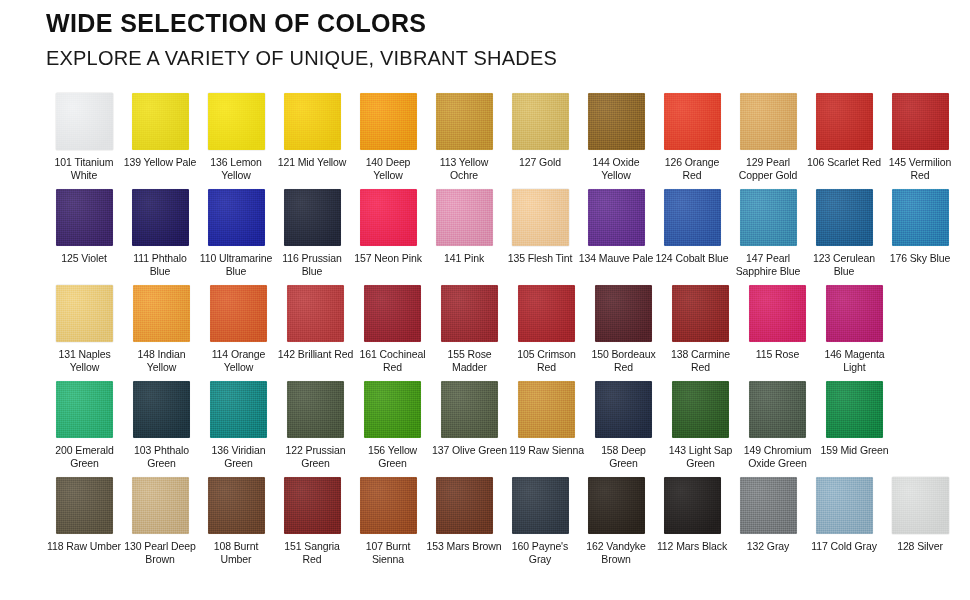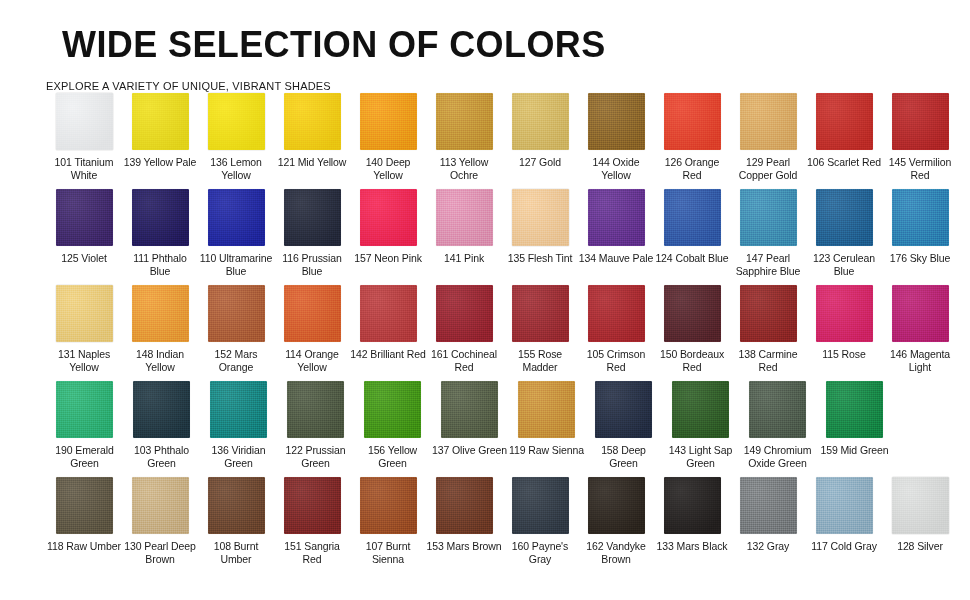--- a/index.html
+++ b/index.html
@@ -14,31 +14,31 @@
   #page {
     position: relative;
     width: 970px; height: 600px;
     background: #ffffff;
   }
   .header {
     padding: 10px 0 0 46px;
   }
   .title {
     font-family: "Liberation Sans", sans-serif;
-    font-size: 36px;
+    font-size: 25px;
     font-weight: bold;
     letter-spacing: 0.4px;
     color: #111111;
     line-height: 1.05;
-    margin: 16px;
+    margin: 0;
     white-space: nowrap;
   }
   .subtitle {
     font-family: "Liberation Sans", sans-serif;
-    font-size: 11px;
+    font-size: 20px;
     font-weight: normal;
     letter-spacing: 0.2px;
     color: #1a1a1a;
     margin: 11px 0 0 0;
     white-space: nowrap;
   }
   .grid {
     position: absolute;
     left: 46px;
     top: 93px;
@@ -209,24 +209,20 @@
       <div class="row">
         <div class="cell">
           <div class="swatch light-edge" style="background-color: rgb(239, 207, 121);"></div>
           <div class="label">131 Naples Yellow</div>
         </div>
         <div class="cell">
           <div class="swatch" style="background-color: rgb(238, 154, 51);"></div>
           <div class="label">148 Indian Yellow</div>
         </div>
         <div class="cell">
-          <div class="swatch" style="background-color: rgb(173, 91, 52);"></div>
-          <div class="label">152 Mars Orange</div>
-        </div>
-        <div class="cell">
           <div class="swatch" style="background-color: rgb(218, 91, 41);"></div>
           <div class="label">114 Orange Yellow</div>
         </div>
         <div class="cell">
           <div class="swatch" style="background-color: rgb(184, 58, 60);"></div>
           <div class="label">142 Brilliant Red</div>
         </div>
         <div class="cell">
           <div class="swatch" style="background-color: rgb(150, 34, 46);"></div>
           <div class="label">161 Cochineal Red</div>
@@ -252,21 +248,21 @@
           <div class="label">115 Rose</div>
         </div>
         <div class="cell">
           <div class="swatch" style="background-color: rgb(185, 31, 111);"></div>
           <div class="label">146 Magenta Light</div>
         </div>
       </div>
       <div class="row">
         <div class="cell">
           <div class="swatch" style="background-color: rgb(42, 177, 113);"></div>
-          <div class="label">190 Emerald Green</div>
+          <div class="label">200 Emerald Green</div>
         </div>
         <div class="cell">
           <div class="swatch" style="background-color: rgb(31, 53, 64);"></div>
           <div class="label">103 Phthalo Green</div>
         </div>
         <div class="cell">
           <div class="swatch" style="background-color: rgb(18, 130, 126);"></div>
           <div class="label">136 Viridian Green</div>
         </div>
         <div class="cell">
@@ -330,21 +326,21 @@
         <div class="cell">
           <div class="swatch" style="background-color: rgb(48, 57, 68);"></div>
           <div class="label">160 Payne's Gray</div>
         </div>
         <div class="cell">
           <div class="swatch" style="background-color: rgb(43, 36, 29);"></div>
           <div class="label">162 Vandyke Brown</div>
         </div>
         <div class="cell">
           <div class="swatch" style="background-color: rgb(34, 31, 30);"></div>
-          <div class="label">133 Mars Black</div>
+          <div class="label">112 Mars Black</div>
         </div>
         <div class="cell">
           <div class="swatch" style="background-color: rgb(117, 121, 124);"></div>
           <div class="label">132 Gray</div>
         </div>
         <div class="cell">
           <div class="swatch" style="background-color: rgb(141, 175, 196);"></div>
           <div class="label">117 Cold Gray</div>
         </div>
         <div class="cell">

